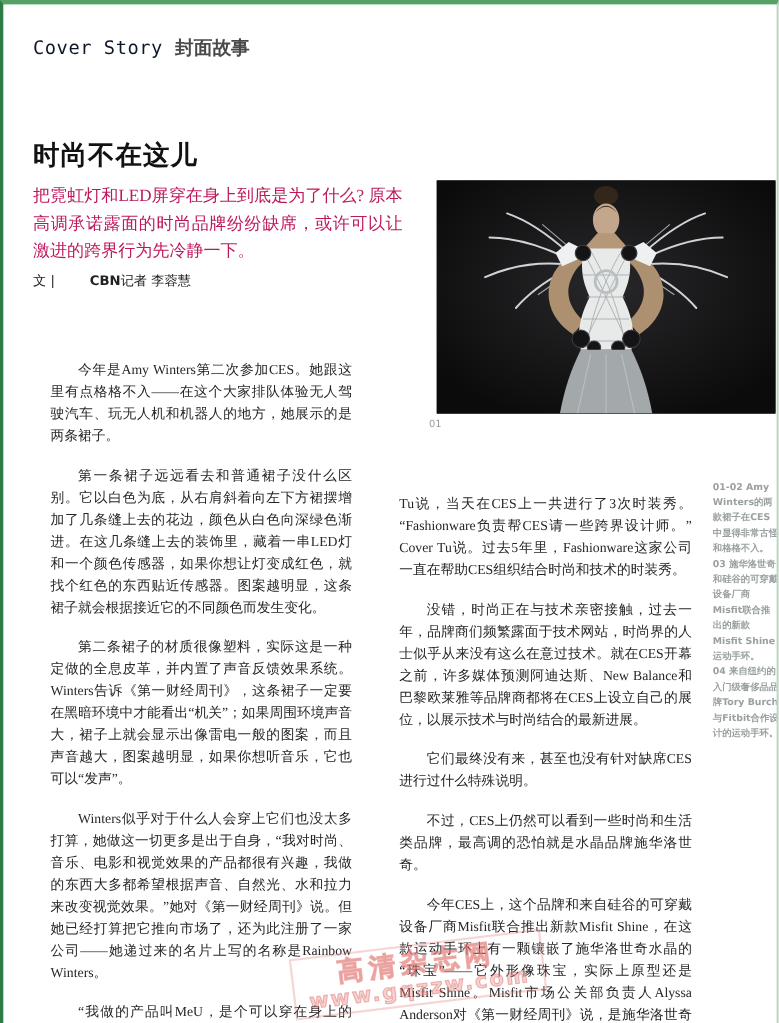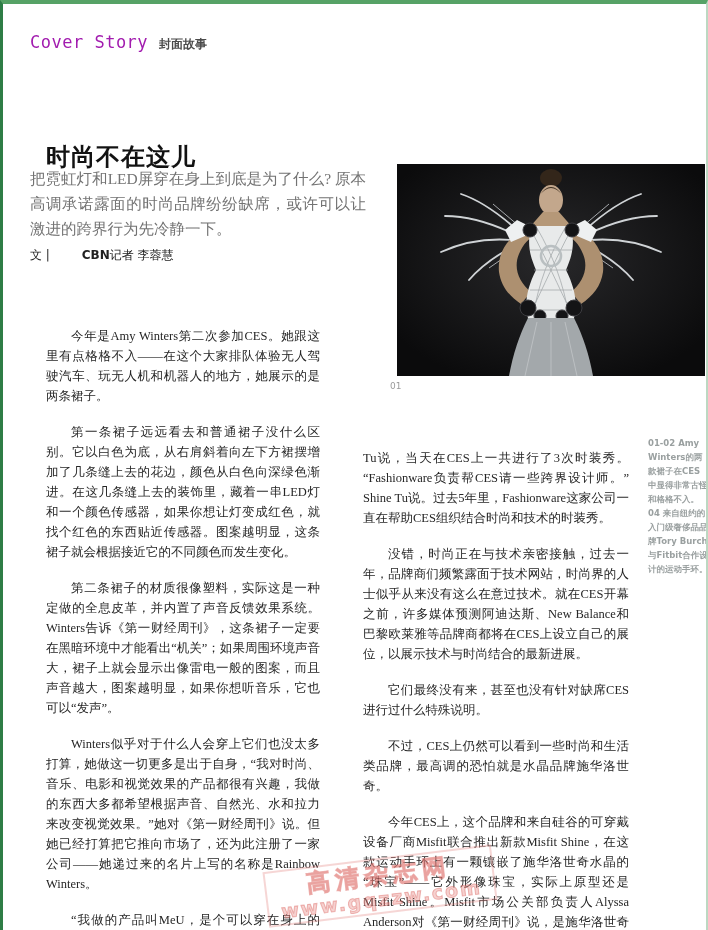--- a/index.html
+++ b/index.html
@@ -3,26 +3,26 @@
 <meta charset="utf-8">
 <style>
   html,body { margin:0; padding:0; background:#ffffff; }
   .page {
     position:relative; width:708px; height:930px; background:#fff;
     box-sizing:border-box; overflow:hidden;
     border-top:4px solid #56a266; border-left:3px solid #2e7d46; border-right:2px solid #bcd8c2;
     font-family:"Liberation Serif","DejaVu Serif",serif;
   }
   .header { position:absolute; left:27px; top:28px; white-space:nowrap; }
-  .sec-en { font-family:"DejaVu Sans Mono","Liberation Mono",monospace; font-size:17px; color:#a21caf; letter-spacing:0.5px; }
-  .sec-zh { font-family:Liberation Mono, monospace; font-size:12px; font-weight:bold; color:#4a4a4a; margin-left:7px; }
-  .title { position:absolute; left:27px; top:121px; margin:16px;
+  .sec-en { font-family:"DejaVu Sans Mono","Liberation Mono",monospace; font-size:17px; color:#0f172a; letter-spacing:0.5px; }
+  .sec-zh { font-family:Liberation Mono, monospace; font-size:17px; font-weight:bold; color:#4a4a4a; margin-left:7px; }
+  .title { position:absolute; left:27px; top:121px; margin:0;
     font-family:"DejaVu Sans","Liberation Sans",sans-serif; font-size:24px; font-weight:bold; color:#121212; letter-spacing:1px; }
   .subtitle { position:absolute; left:27px; top:162px; width:336px; margin:0;
-    font-size:15.5px; line-height:25px; color:#737373; text-align:justify; }
+    font-size:15.5px; line-height:25px; color:#be185d; text-align:justify; }
   .byline { position:absolute; left:27px; top:243px; font-size:12px; color:#222;
     font-family:"DejaVu Sans","Liberation Sans",sans-serif; }
   .byline .b { font-weight:bold;margin-left:28px; }
   .photo { position:absolute; left:394px; top:160px; width:308px; height:212px; margin:0; background:#0b0b0c; }
   .photo-caption { position:absolute; left:387px; top:377px; font-size:9px; color:#9b9b9b;
     font-family:"DejaVu Sans","Liberation Sans",sans-serif; }
   .col { position:absolute; font-size:12.5px; line-height:20px; color:#262626; text-align:justify; }
   .col p { margin:16px; text-indent:2em; }
   .col p.no-indent { text-indent:0; }
   .col1 { left:27px; top:306px; width:306px; }
@@ -132,30 +132,31 @@
   <div class="col col1">
     <p>今年是Amy Winters第二次参加CES。她跟这里有点格格不入——在这个大家排队体验无人驾驶汽车、玩无人机和机器人的地方，她展示的是两条裙子。</p>
     <p>第一条裙子远远看去和普通裙子没什么区别。它以白色为底，从右肩斜着向左下方裙摆增加了几条缝上去的花边，颜色从白色向深绿色渐进。在这几条缝上去的装饰里，藏着一串LED灯和一个颜色传感器，如果你想让灯变成红色，就找个红色的东西贴近传感器。图案越明显，这条裙子就会根据接近它的不同颜色而发生变化。</p>
     <p>第二条裙子的材质很像塑料，实际这是一种定做的全息皮革，并内置了声音反馈效果系统。Winters告诉《第一财经周刊》，这条裙子一定要在黑暗环境中才能看出“机关”；如果周围环境声音大，裙子上就会显示出像雷电一般的图案，而且声音越大，图案越明显，如果你想听音乐，它也可以“发声”。</p>
     <p>Winters似乎对于什么人会穿上它们也没太多打算，她做这一切更多是出于自身，“我对时尚、音乐、电影和视觉效果的产品都很有兴趣，我做的东西大多都希望根据声音、自然光、水和拉力来改变视觉效果。”她对《第一财经周刊》说。但她已经打算把它推向市场了，还为此注册了一家公司——她递过来的名片上写的名称是Rainbow Winters。</p>
     <p>“我做的产品叫MeU，是个可以穿在身上的LED显示屏，”Robert Tu对《第一财经周刊》说，“说是显示屏，其实就是把你想表达的东西显示在衣服上。”</p>
 
   </div>
 
   <div class="col col2">
-    <p class="no-indent">Tu说，当天在CES上一共进行了3次时装秀。“Fashionware负责帮CES请一些跨界设计师。”Shine Tu说。过去5年里，Fashionware这家公司一直在帮助CES组织结合时尚和技术的时装秀。</p>
+    <p class="no-indent">Tu说，当天在CES上一共进行了3次时装秀。“Fashionware负责帮CES请一些跨界设计师。”Cover Tu说。过去5年里，Fashionware这家公司一直在帮助CES组织结合时尚和技术的时装秀。</p>
     <p>没错，时尚正在与技术亲密接触，过去一年，品牌商们频繁露面于技术网站，时尚界的人士似乎从来没有这么在意过技术。就在CES开幕之前，许多媒体预测阿迪达斯、New Balance和巴黎欧莱雅等品牌商都将在CES上设立自己的展位，以展示技术与时尚结合的最新进展。</p>
     <p>它们最终没有来，甚至也没有针对缺席CES进行过什么特殊说明。</p>
     <p>不过，CES上仍然可以看到一些时尚和生活类品牌，最高调的恐怕就是水晶品牌施华洛世奇。</p>
     <p>今年CES上，这个品牌和来自硅谷的可穿戴设备厂商Misfit联合推出新款Misfit Shine，在这款运动手环上有一颗镶嵌了施华洛世奇水晶的“珠宝”——它外形像珠宝，实际上原型还是Misfit Shine。Misfit市场公关部负责人Alyssa Anderson对《第一财经周刊》说，是施华洛世奇主动找过来，想做一些“时尚和技术结合的事情”。</p>
 
   </div>
 
   <div class="sidebar">
     <p>01-02 Amy Winters的两款裙子在CES中显得非常古怪和格格不入。</p>
+    <p>03 施华洛世奇和硅谷的可穿戴设备厂商Misfit联合推出的新款Misfit Shine运动手环。</p>
     <p>04 来自纽约的入门级奢侈品品牌Tory Burch与Fitbit合作设计的运动手环。</p>
   </div>
 
   <div class="watermark">
     <div class="w1">高清杂志网</div>
     <div class="w2">www.gqzzw.com</div>
   </div>
 
 </div>
 

